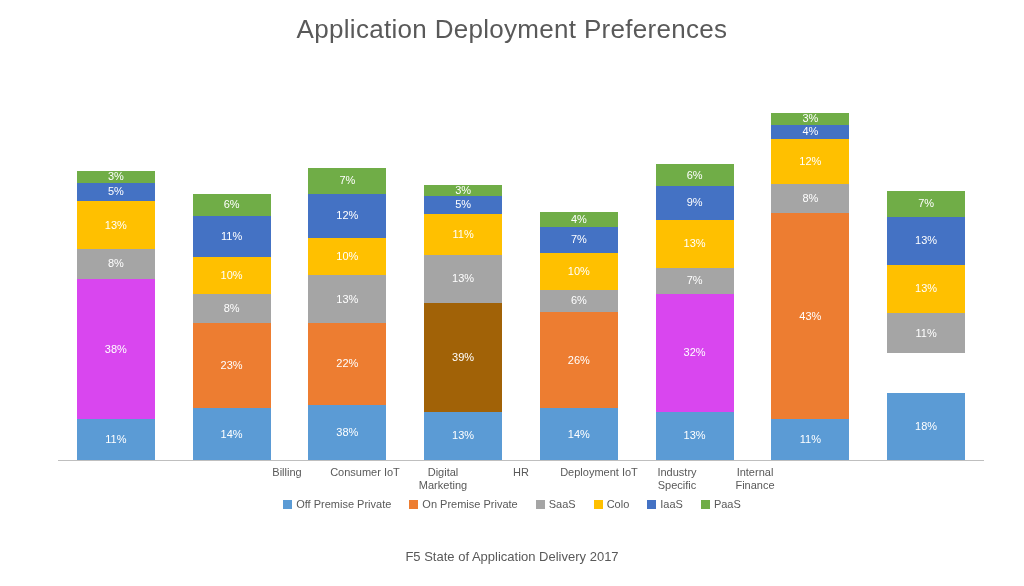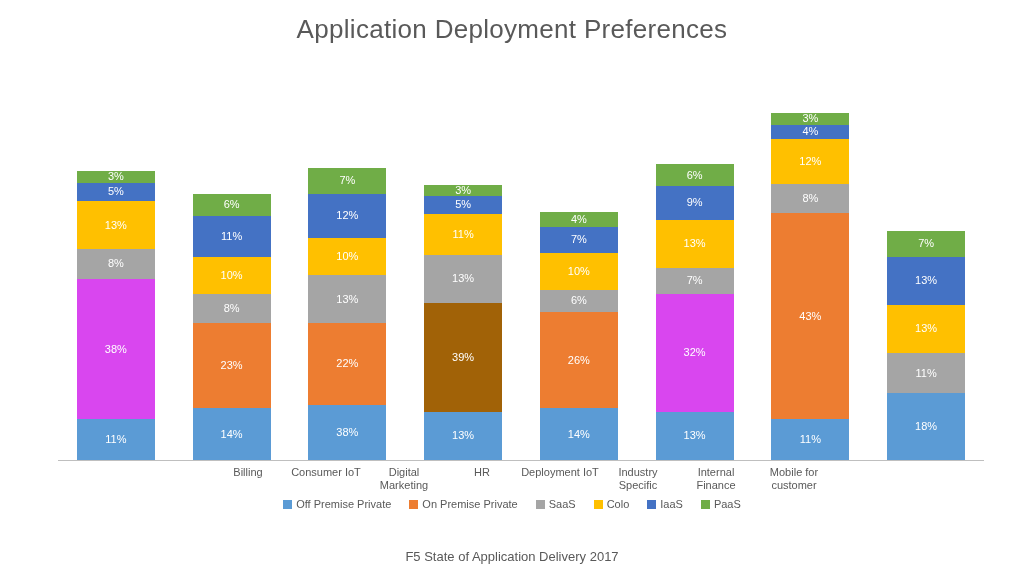--- a/index.html
+++ b/index.html
@@ -266,21 +266,21 @@
           <div class="seg" style="background: rgb(68, 114, 196); height: 14.8px;">
             <span>4%</span>
           </div>
           <div class="seg" style="background: rgb(112, 173, 71); height: 11.1px;">
             <span>3%</span>
           </div>
         </div>
       </div>
       <div class="bar-group">
         <div class="bar">
-          <div class="seg" style="background: rgb(91, 155, 213); height: 66.6px;">
+          <div class="seg" style="background: rgb(91, 155, 213); height: 66.6px; margin-top: 40px;">
             <span>18%</span>
           </div>
           <div class="seg" style="background: rgb(165, 165, 165); height: 40.7px;">
             <span style="color: rgb(255, 255, 255);">11%</span>
           </div>
           <div class="seg" style="background: rgb(255, 192, 0); height: 48.1px;">
             <span style="color: rgb(255, 255, 255);">13%</span>
           </div>
           <div class="seg" style="background: rgb(68, 114, 196); height: 48.1px;">
             <span>13%</span>
@@ -293,21 +293,20 @@
     </div>
 
   <div class="cat-labels" id="cat-labels">
       <div class="cat-label">Billing</div>
       <div class="cat-label">Consumer IoT</div>
       <div class="cat-label">Digital Marketing</div>
       <div class="cat-label">HR</div>
       <div class="cat-label">Deployment IoT</div>
       <div class="cat-label">Industry Specific</div>
       <div class="cat-label">Internal Finance</div>
-      <div class="cat-label">Mobile for customer</div>
     </div>
 
   <div class="legend" id="legend">
       <div class="legend-item">
         <span class="swatch" style="background: rgb(91, 155, 213);"></span>
         <span>Off Premise Private</span>
       </div>
       <div class="legend-item">
         <span class="swatch" style="background: rgb(237, 125, 49);"></span>
         <span>On Premise Private</span>

